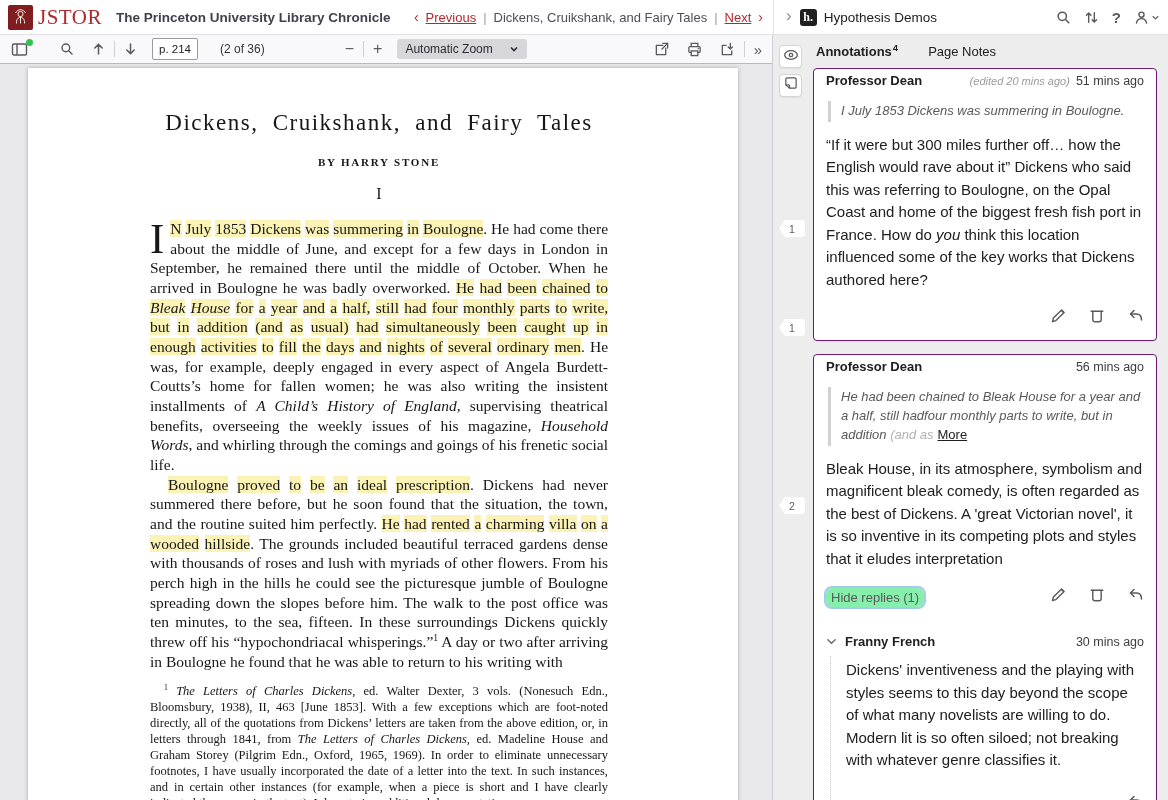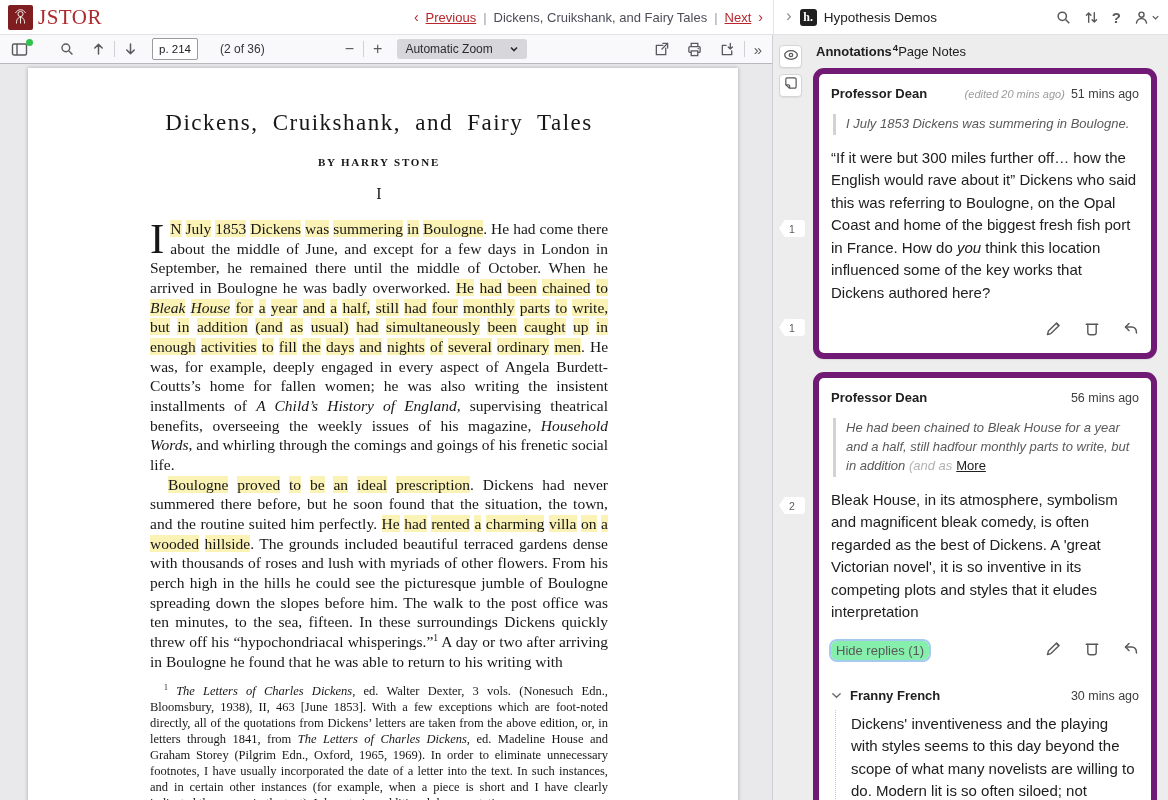--- a/index.html
+++ b/index.html
@@ -48,25 +48,25 @@
   .it{font-style:italic;}
   .hl{background:#fbf2b6;}
   sup{font-size:.62em;line-height:0;}
   .doc-footnote{margin-top:13px;font-size:12.5px;line-height:1.27;text-align:justify;text-indent:14px;}
   
   .sidebar{width:395px;background:#ededee;position:relative;box-sizing:border-box;}
   .rail{position:absolute;left:0;top:0;width:40px;height:100%;}
   .rail-btn{position:absolute;left:6px;width:23px;height:23px;background:#fff;border:1px solid #d5d5d5;border-radius:4px;box-sizing:border-box;display:flex;align-items:center;justify-content:center;color:#5a5a5a;cursor:pointer;box-shadow:0 1px 1px rgba(0,0,0,.06);}
   .bubble{position:absolute;left:6px;width:26px;height:17px;background:#fff;color:#5a5a5a;font-size:10.5px;display:flex;align-items:center;justify-content:center;clip-path:polygon(0 50%,22% 0,92% 0,100% 12%,100% 88%,92% 100%,22% 100%);filter:drop-shadow(0 0 1px #bdbdbd);cursor:pointer;}
   .side-content{margin:0 11px 0 40px;padding-top:7px;}
-  .tabs-row{display:flex;align-items:center;padding:2px 2px 9px 3px;font-size:13px;color:#202020;}
+  .tabs-row{display:flex;align-items:center;gap:30px;padding:2px 2px 9px 3px;font-size:13px;color:#202020;}
   .tab{cursor:pointer;}
   .tab.active{font-weight:bold;}
   .tab sup{font-size:9.5px;font-weight:bold;margin-left:1px;}
-  .card{background:#fff;border:6px solid #701a75;border-radius:11px;box-shadow:0 1px 1px rgba(0,0,0,.08);padding:12px 12px 12px 12px;box-sizing:border-box;margin-bottom:13px;}
+  .card{background:#fff;border:1px solid #701a75;border-radius:4px;box-shadow:0 1px 1px rgba(0,0,0,.08);padding:4px 12px 12px 12px;box-sizing:border-box;margin-bottom:13px;}
   .card-head{display:flex;align-items:baseline;}
   .author{font-size:13px;font-weight:bold;color:#202020;}
   .head-right{margin-left:auto;display:flex;align-items:baseline;gap:6px;white-space:nowrap;}
   .edited{font-size:11px;font-style:italic;color:#9b9b9b;}
   .time{font-size:12.5px;color:#3d3d3d;}
   .quote{border-left:3px solid #d2d2d2;margin:13px 0 12px 2px;padding:1px 0 1px 10px;font-size:13px;font-style:italic;color:#595959;line-height:1.45;}
   .fade{color:#b3b3b3;}
   .more-link{font-style:normal;color:#202020;text-decoration:underline;margin-left:4px;cursor:pointer;}
   .card-body{font-size:15px;color:#202020;line-height:1.5;}
   .card-foot{display:flex;align-items:center;margin-top:17px;color:#595959;}
@@ -91,20 +91,21 @@
             <g fill="none" stroke="#f3e9e3" stroke-width="1">
           <circle cx="9.5" cy="6" r="2.6"></circle>
               <path d="M9.5 8.5c-3 1.5-4.5 4-4 7"></path>
               <path d="M9.5 8.5c3 1.5 4.5 4 4 7"></path>
               <path d="M9.5 9v6.5"></path>
               <path d="M4.5 5c1-2 3-3.3 5-3.3s4 1.3 5 3.3"></path>
         </g>
           </svg>
       </div>
       <div class="jstor-word">JSTOR</div>
+      <div class="journal-title">The Princeton University Library Chronicle</div>
       <div class="doc-nav">
         <span class="nav-chev">‹</span>
         <span class="nav-link">Previous</span>
         <span class="nav-sep">|</span>
         <span class="nav-doc">Dickens, Cruikshank, and Fairy Tales</span>
         <span class="nav-sep">|</span>
         <span class="nav-link">Next</span>
         <span class="nav-chev">›</span>
       </div>
     </div>

